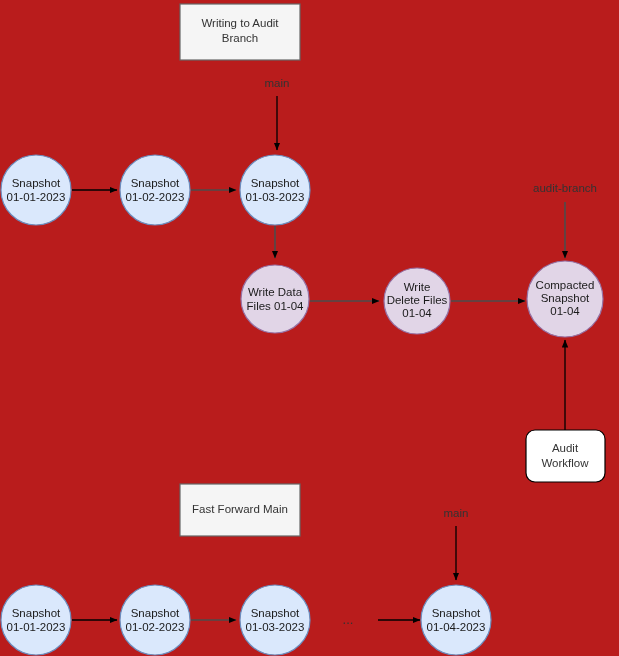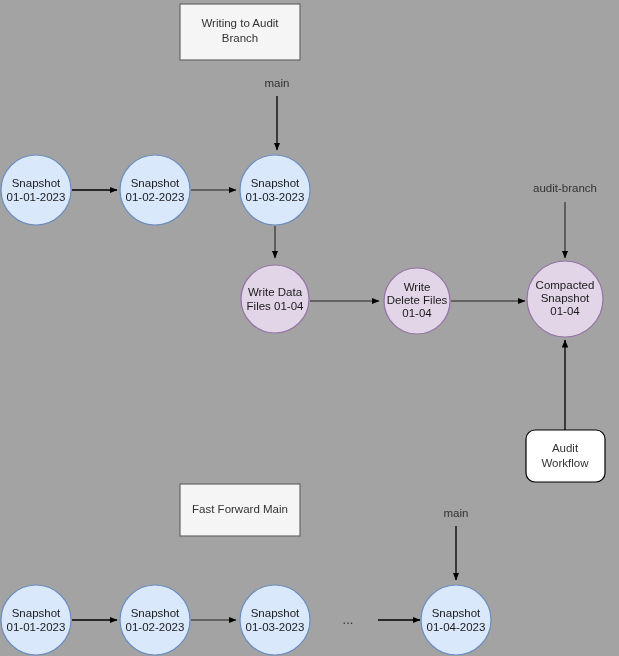--- a/index.html
+++ b/index.html
@@ -10,21 +10,21 @@
   body {
     font-family: "Liberation Sans", sans-serif;
     width: 619px;
     height: 656px;
     overflow: hidden;
   }
   #canvas {
     position: relative;
     width: 619px;
     height: 656px;
-    background: #a3a3a3;
+    background: #b91c1c;
   }
   svg#diagram {
     position: absolute;
     top: 0;
     left: 0;
     width: 619px;
     height: 656px;
     display: block;
   }
   .node-circle-blue {

